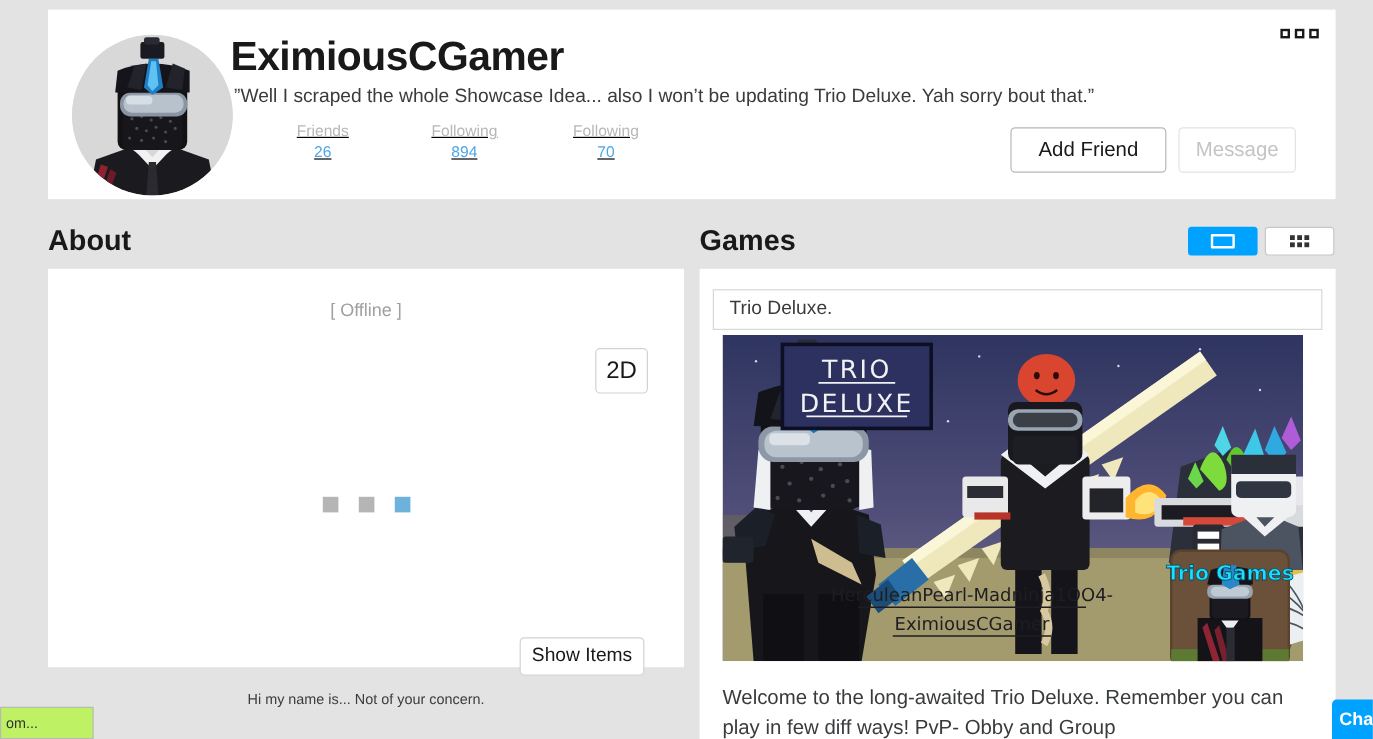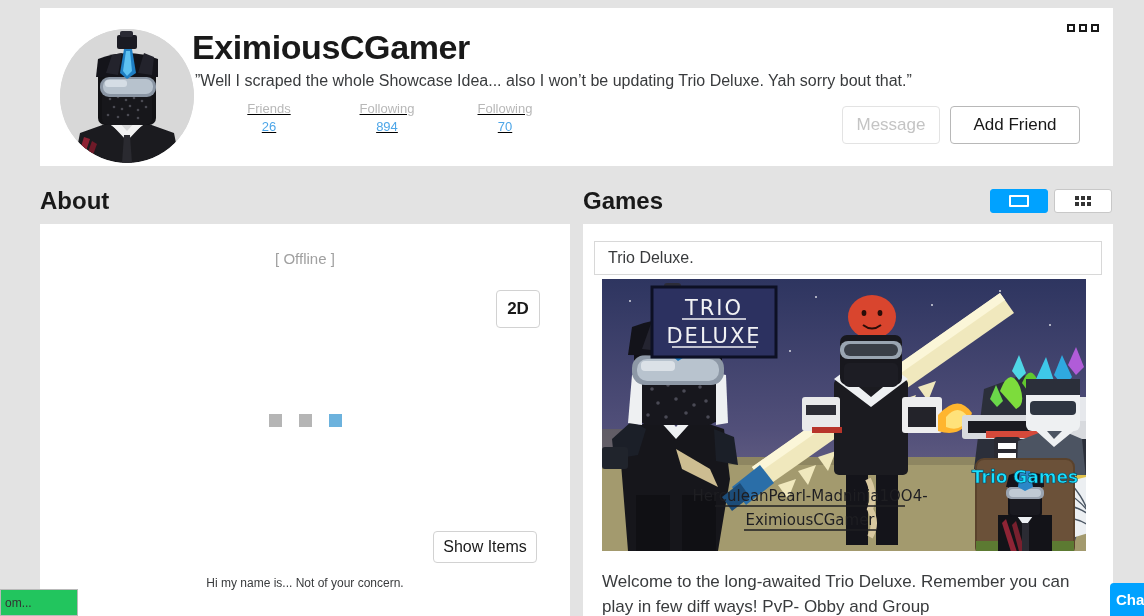--- a/index.html
+++ b/index.html
@@ -92,35 +92,34 @@
   }
   .toggle-btn.active { background: #00a2ff; border: 1px solid #00a2ff; }
   .toggle-btn.inactive { background: #ffffff; border: 1px solid #c8c8c8; }
   .icon-carousel { width: 20px; height: 12px; border: 2px solid #ffffff; border-radius: 1px; }
   .icon-grid { display: grid; grid-template-columns: repeat(3, 4px); grid-template-rows: repeat(2, 4px); gap: 2px; }
   .icon-grid span { display: block; width: 4px; height: 4px; background: #333333; }
 
   
   .about-panel {
     position: absolute; left: 40px; top: 224px;
-    width: 530px; height: 392px;
+    width: 530px; height: 332px;
     background: #ffffff;
   }
   .offline-status {
     position: absolute; left: 0; right: 0; top: 26px;
     text-align: center; font-size: 15px; color: #a0a0a0;
   }
   .btn-2d {
     position: absolute; left: 456px; top: 66px;
     width: 44px; height: 38px;
     border: 1px solid #d2d2d2; border-radius: 4px;
-    background: #ffffff; color: #191919; font-size: 17px;
+    background: #ffffff; color: #191919; font-size: 20px;
     display: flex; align-items: center; justify-content: center;
     cursor: pointer;
-    font-weight: bold;
   }
   .loader {
     position: absolute; left: 0; right: 0; top: 190px;
     display: flex; justify-content: center; gap: 17px;
   }
   .loader i { display: block; width: 13px; height: 13px; background: #b5b5b5; }
   .loader i.on { background: #6cb2dd; }
   .btn-show-items {
     position: absolute; left: 393px; top: 307px;
     width: 104px; height: 32px;
@@ -158,21 +157,21 @@
   .game-desc {
     position: absolute; left: 19px; top: 345px;
     width: 470px;
     font-size: 17px; color: #393b3d; line-height: 25px;
   }
 
   
   .downloads-bar {
     position: absolute; left: 0; top: 589px;
     width: 78px; height: 27px;
-    background: #22c55e; border: 1px solid #b9b9b9;
+    background: #bef264; border: 1px solid #b9b9b9;
     font-size: 12px; color: #333333;
     display: flex; align-items: center; padding-left: 4px;
     overflow: hidden; white-space: nowrap;
   }
   .chat-widget {
     position: absolute; left: 1110px; top: 583px;
     width: 60px; height: 33px;
     background: #00a2ff; border-radius: 4px 0 0 0;
     color: #ffffff; font-size: 15px; font-weight: bold;
     display: flex; align-items: center; padding-left: 6px;
@@ -254,22 +253,22 @@
         <div class="stat-label">Following</div>
         <div class="stat-value">894</div>
       </div>
       <div class="stat">
         <div class="stat-label">Following</div>
         <div class="stat-value">70</div>
       </div>
     </div>
 
     <div class="header-actions">
+      <div class="btn btn-addfriend">Add Friend</div>
       <div class="btn btn-message">Message</div>
-      <div class="btn btn-addfriend">Add Friend</div>
     </div>
 
     <div class="more-menu">
       <i></i>
       <i></i>
       <i></i>
     </div>
   </div>
 
   <div class="section-title" id="about-title">About</div>

